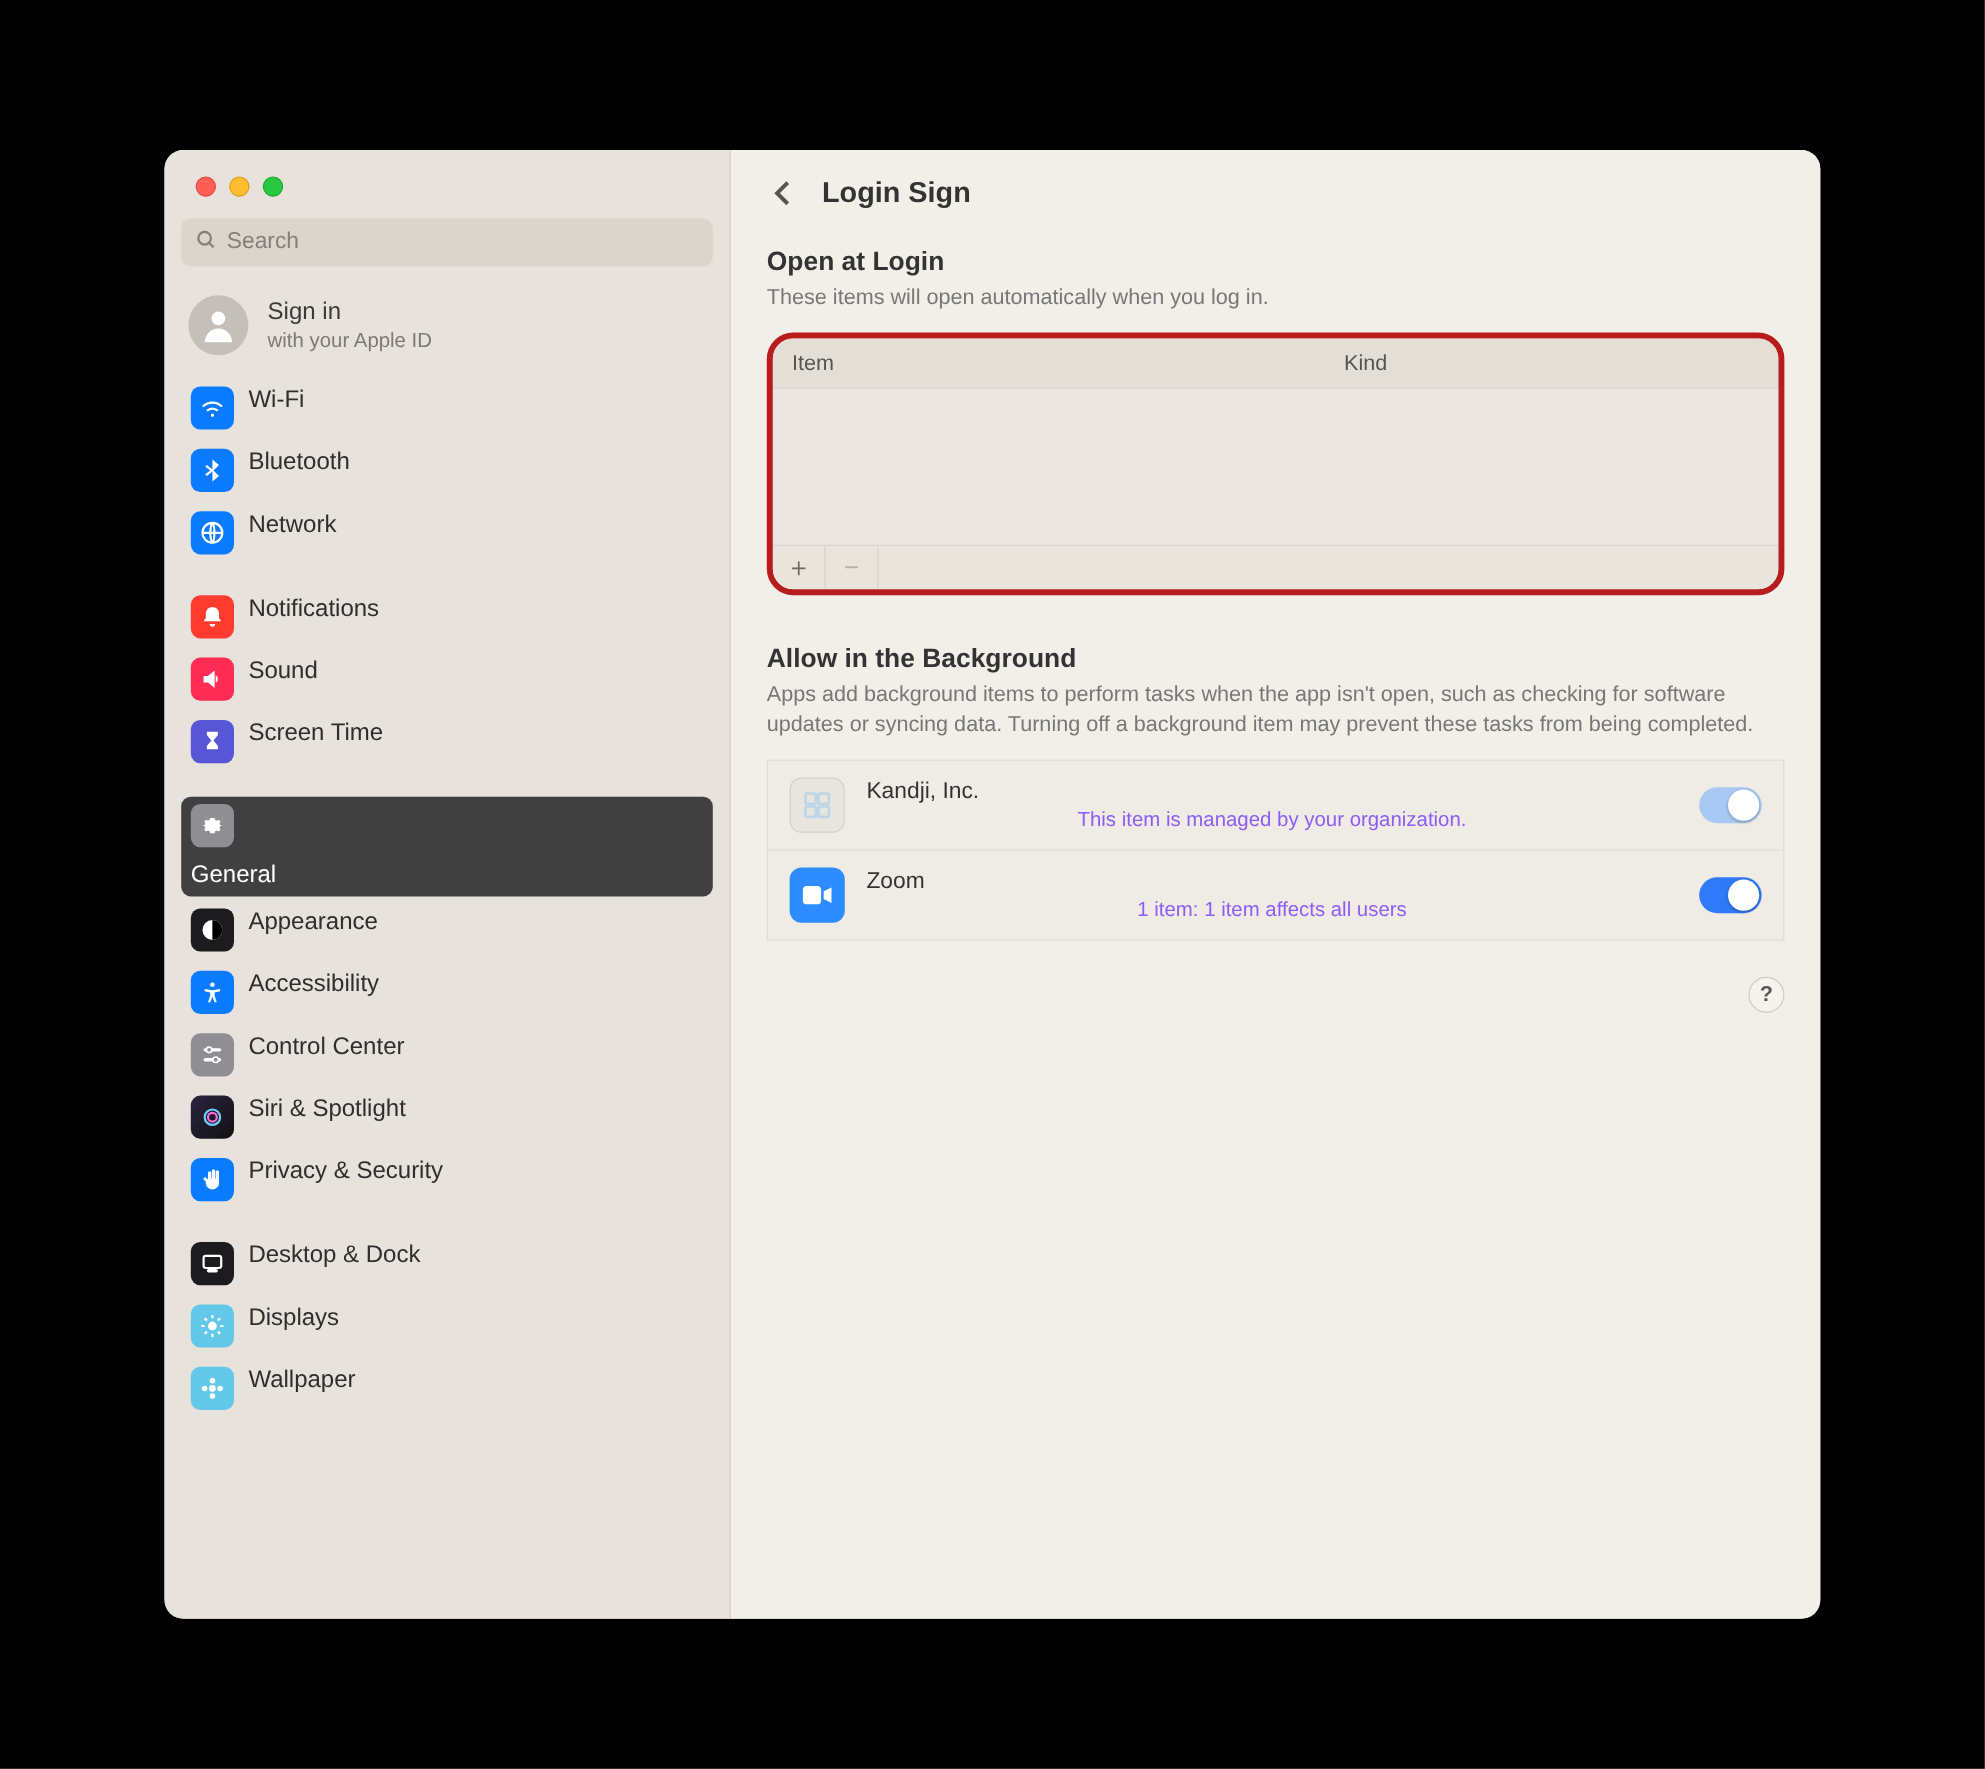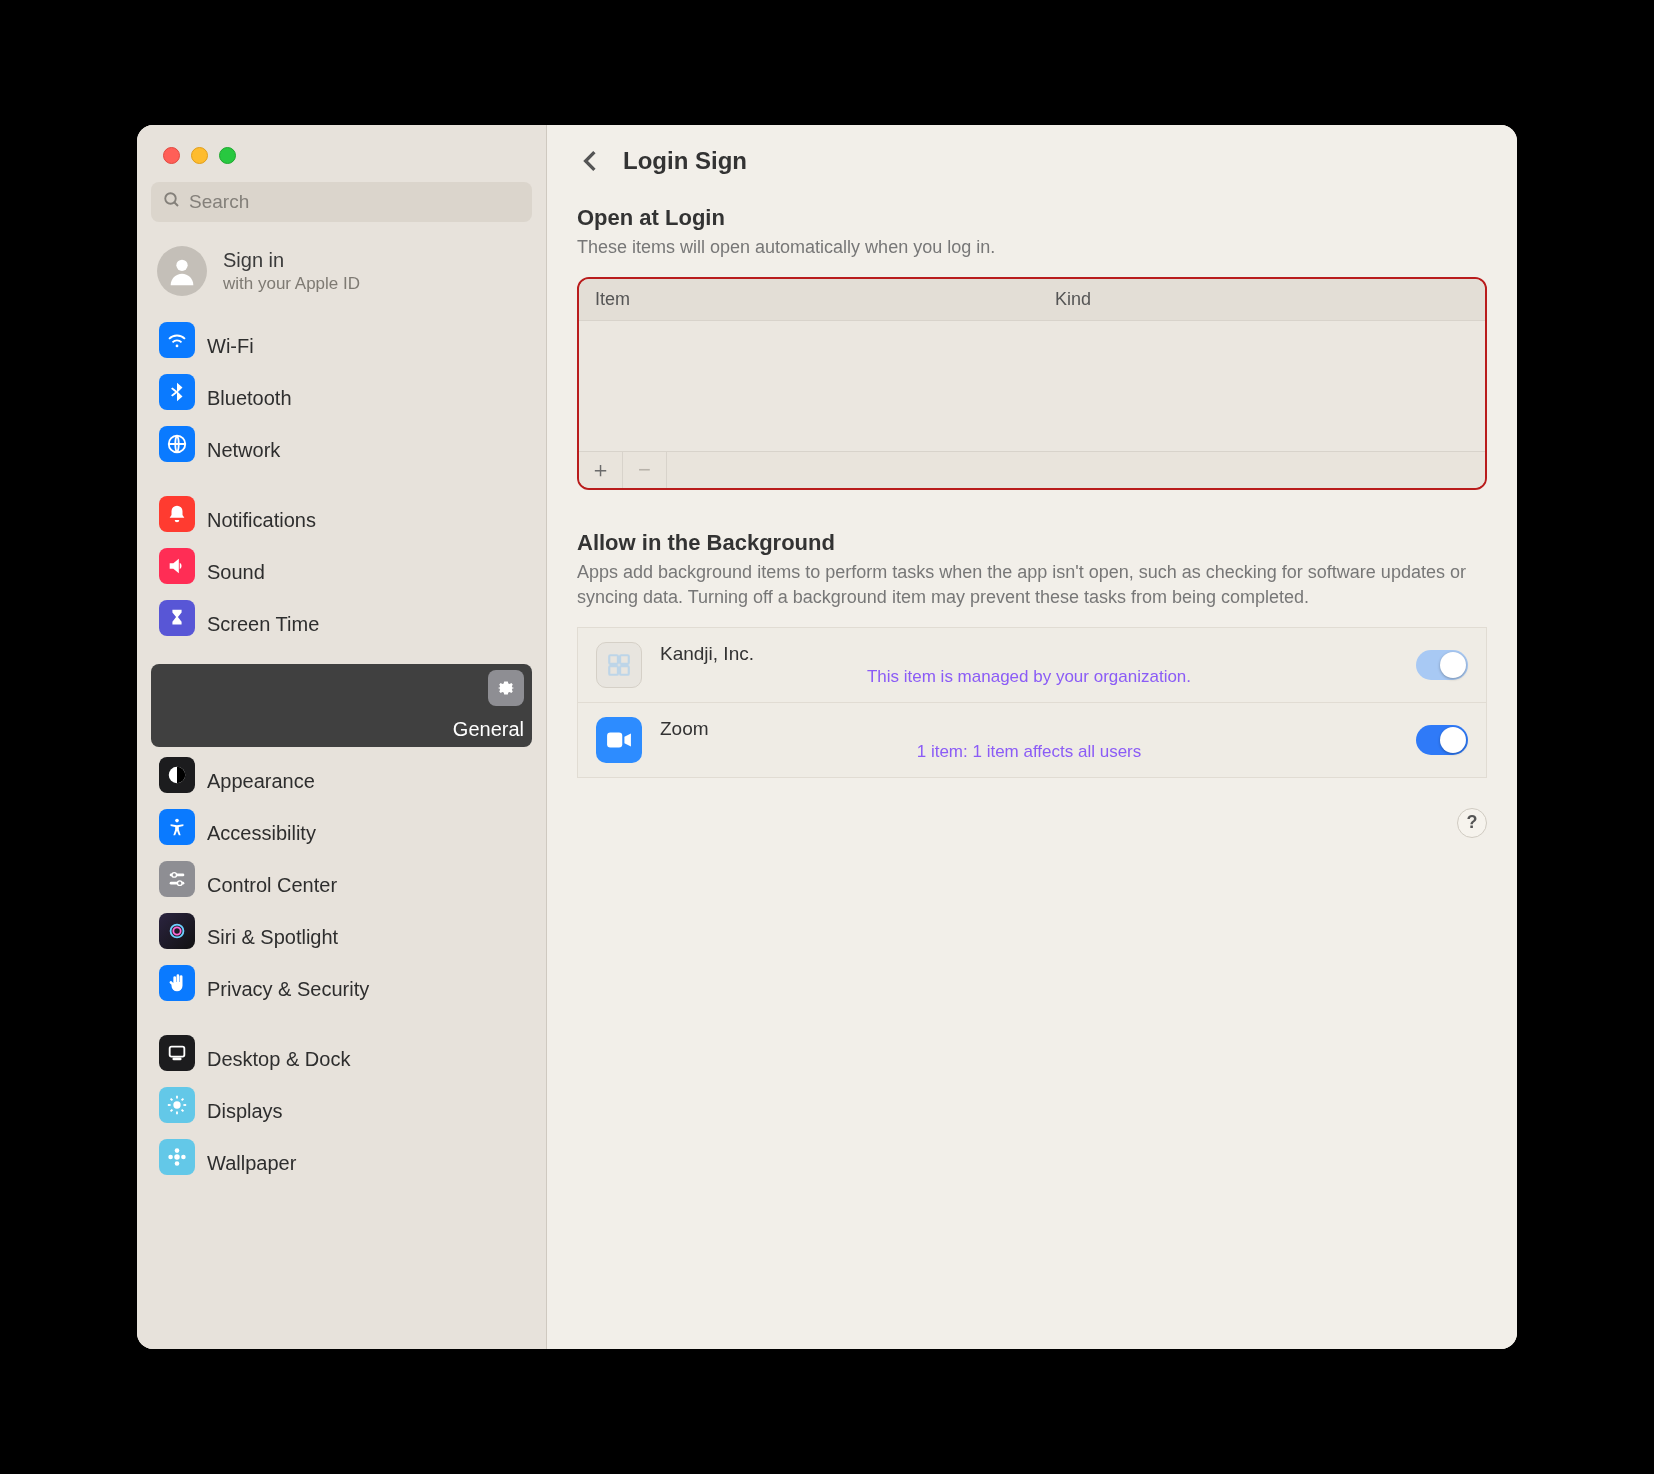--- a/index.html
+++ b/index.html
@@ -16,21 +16,21 @@
     width: 1380px;
     height: 1224px;
     background: #f2efe9;
     border-radius: 16px;
     overflow: hidden;
     display: flex;
     box-shadow: 0 20px 60px rgba(0,0,0,0.5);
     position: relative;
   }
   .sidebar {
-    width: 410px;
+    width: 472px;
     height: 100%;
     background: #e7e2db;
     border-right: 1px solid #cfc9c0;
     display: flex;
     flex-direction: column;
     overflow: hidden;
   }
   .traffic-lights {
     display: flex;
     gap: 11px;
@@ -79,21 +79,21 @@
     display: flex; align-items: center; justify-content: center;
   }
   .avatar svg { width: 34px; height: 34px; fill: #fff; }
   .signin-text .t1 { font-size: 20px; color: #3a3a3a; }
   .signin-text .t2 { font-size: 17px; color: #7e7a73; margin-top: 2px; }
 
   .nav { padding: 0 14px; overflow-y: hidden; flex: 1; }
   .group { margin-bottom: 22px; }
   .item {
     display: flex;
-    align-items: flex-end;
+    align-items: flex-start;
     gap: 12px;
     padding: 6px 8px;
     border-radius: 8px;
     cursor: pointer;
     margin-bottom: 4px;
   }
   .item.selected {
     background: #404040;
     flex-direction: column;
   }
@@ -137,22 +137,22 @@
   .page-title { font-size: 24px; font-weight: 700; color: #333; }
 
   .content { padding: 0 30px 30px 30px; }
 
   .section-title { font-size: 22px; font-weight: 700; color: #333; margin-bottom: 4px; }
   .section-desc { font-size: 18px; color: #777; line-height: 1.35; }
 
   .open-login { margin-top: 10px; margin-bottom: 40px; }
   .login-table {
     margin-top: 18px;
-    border: 2px solid #b91c1c;
-    border-radius: 12px;
+    border: 5px solid #b91c1c;
+    border-radius: 22px;
     overflow: hidden;
     background: #ebe7e0;
   }
   .thead {
     display: flex;
     background: #e3ded6;
     border-bottom: 1px solid #d8d3cb;
     font-size: 18px;
     color: #555;
   }

